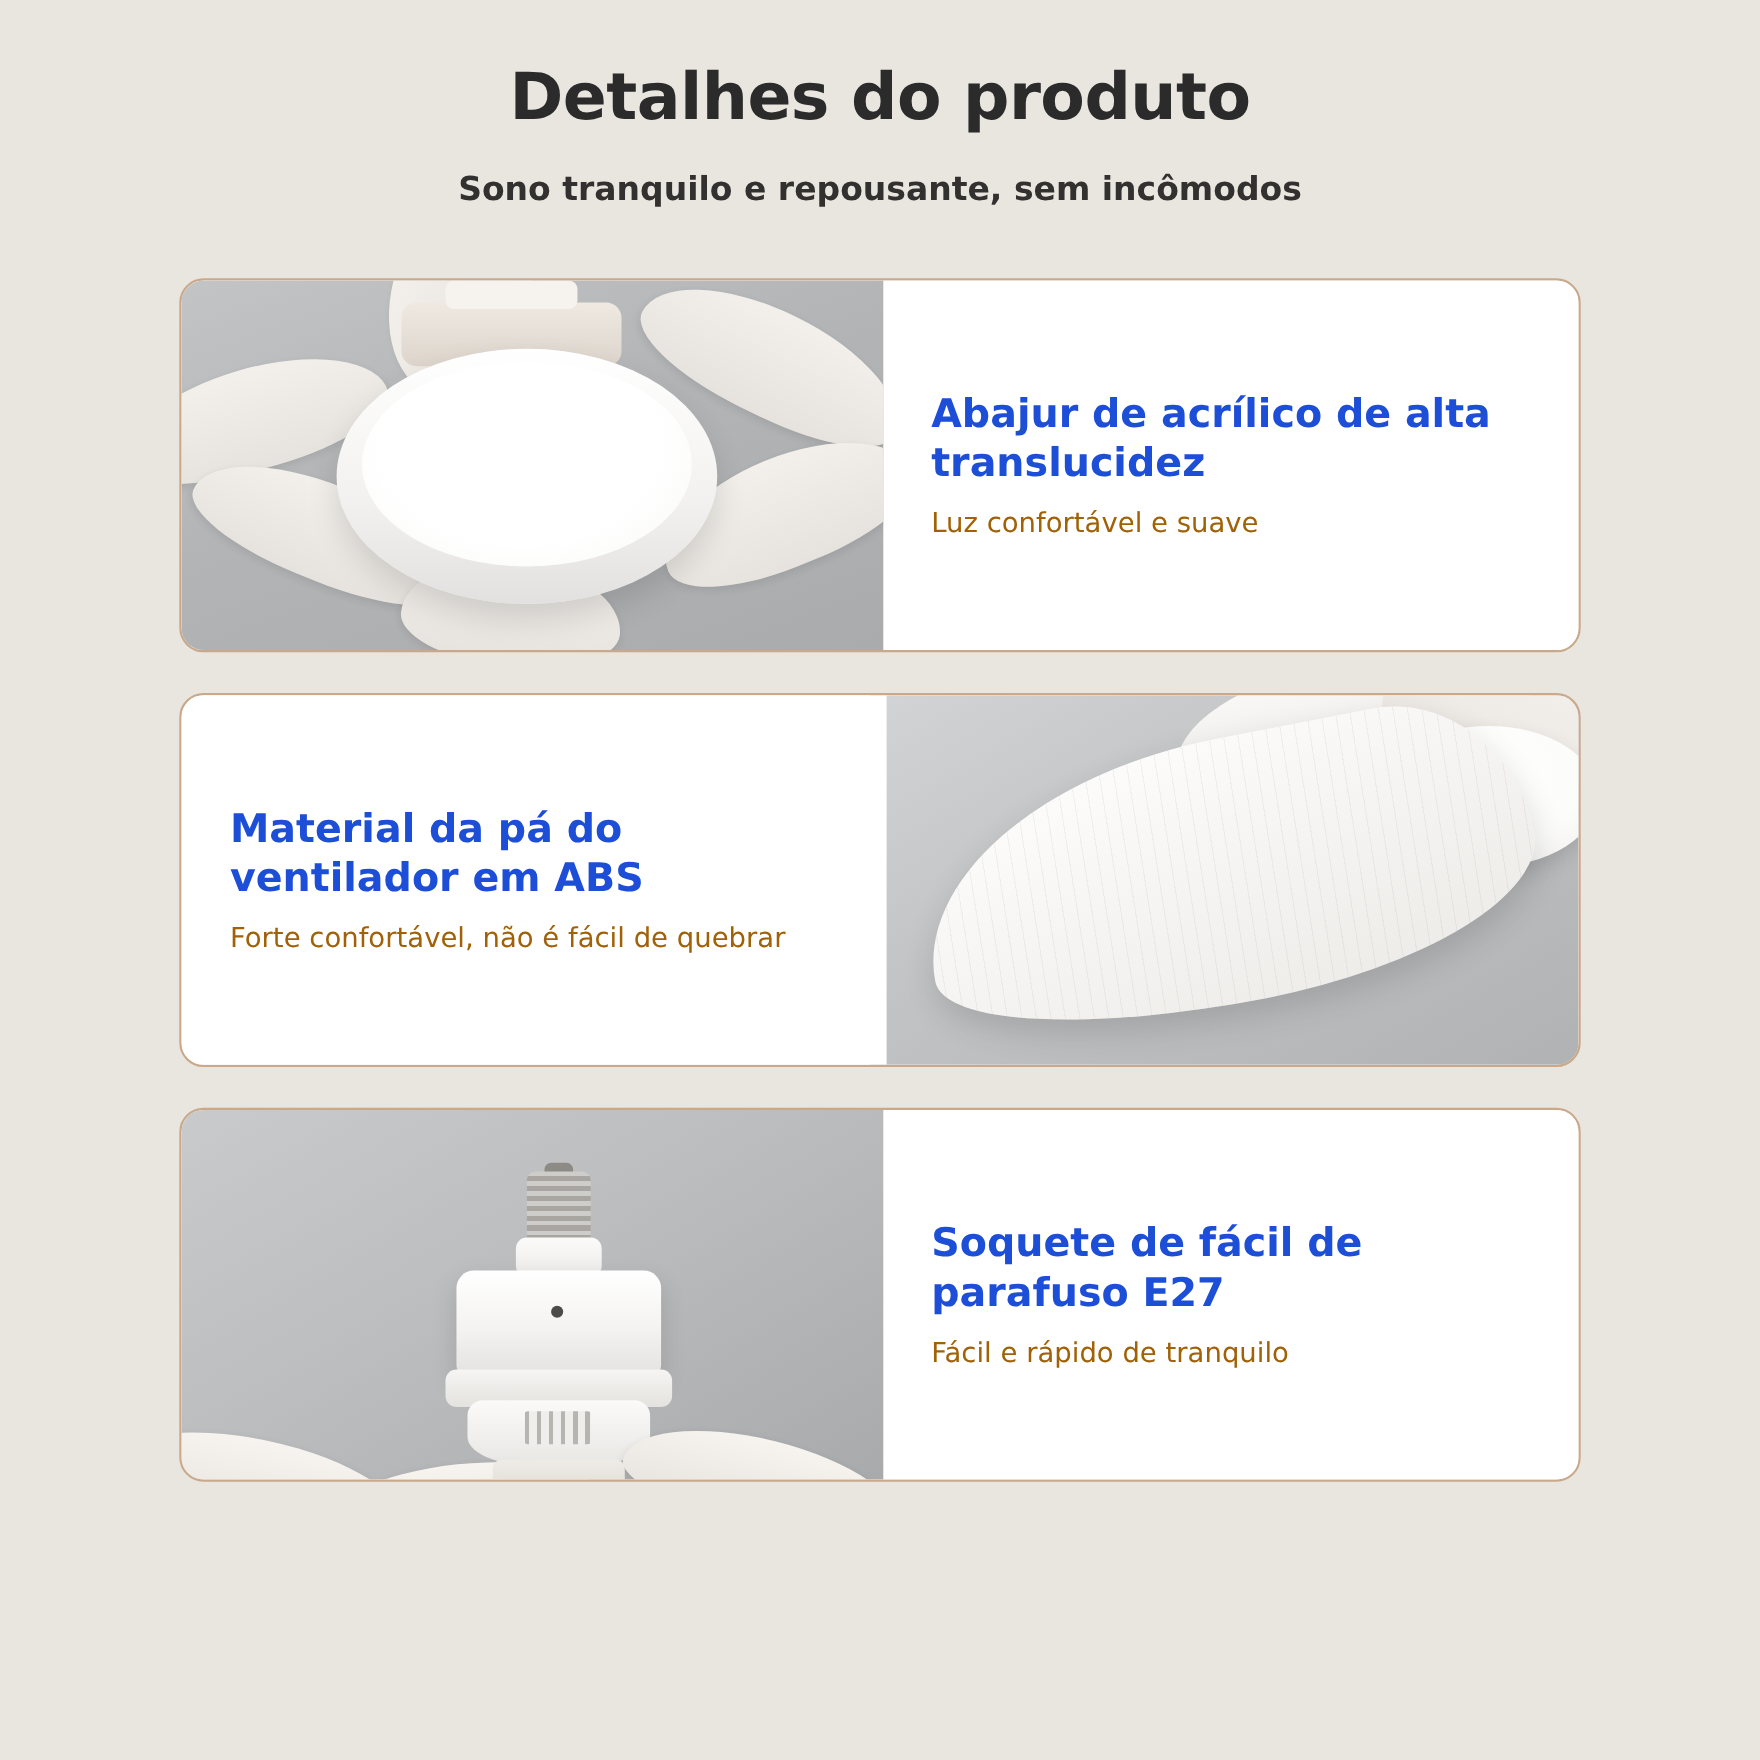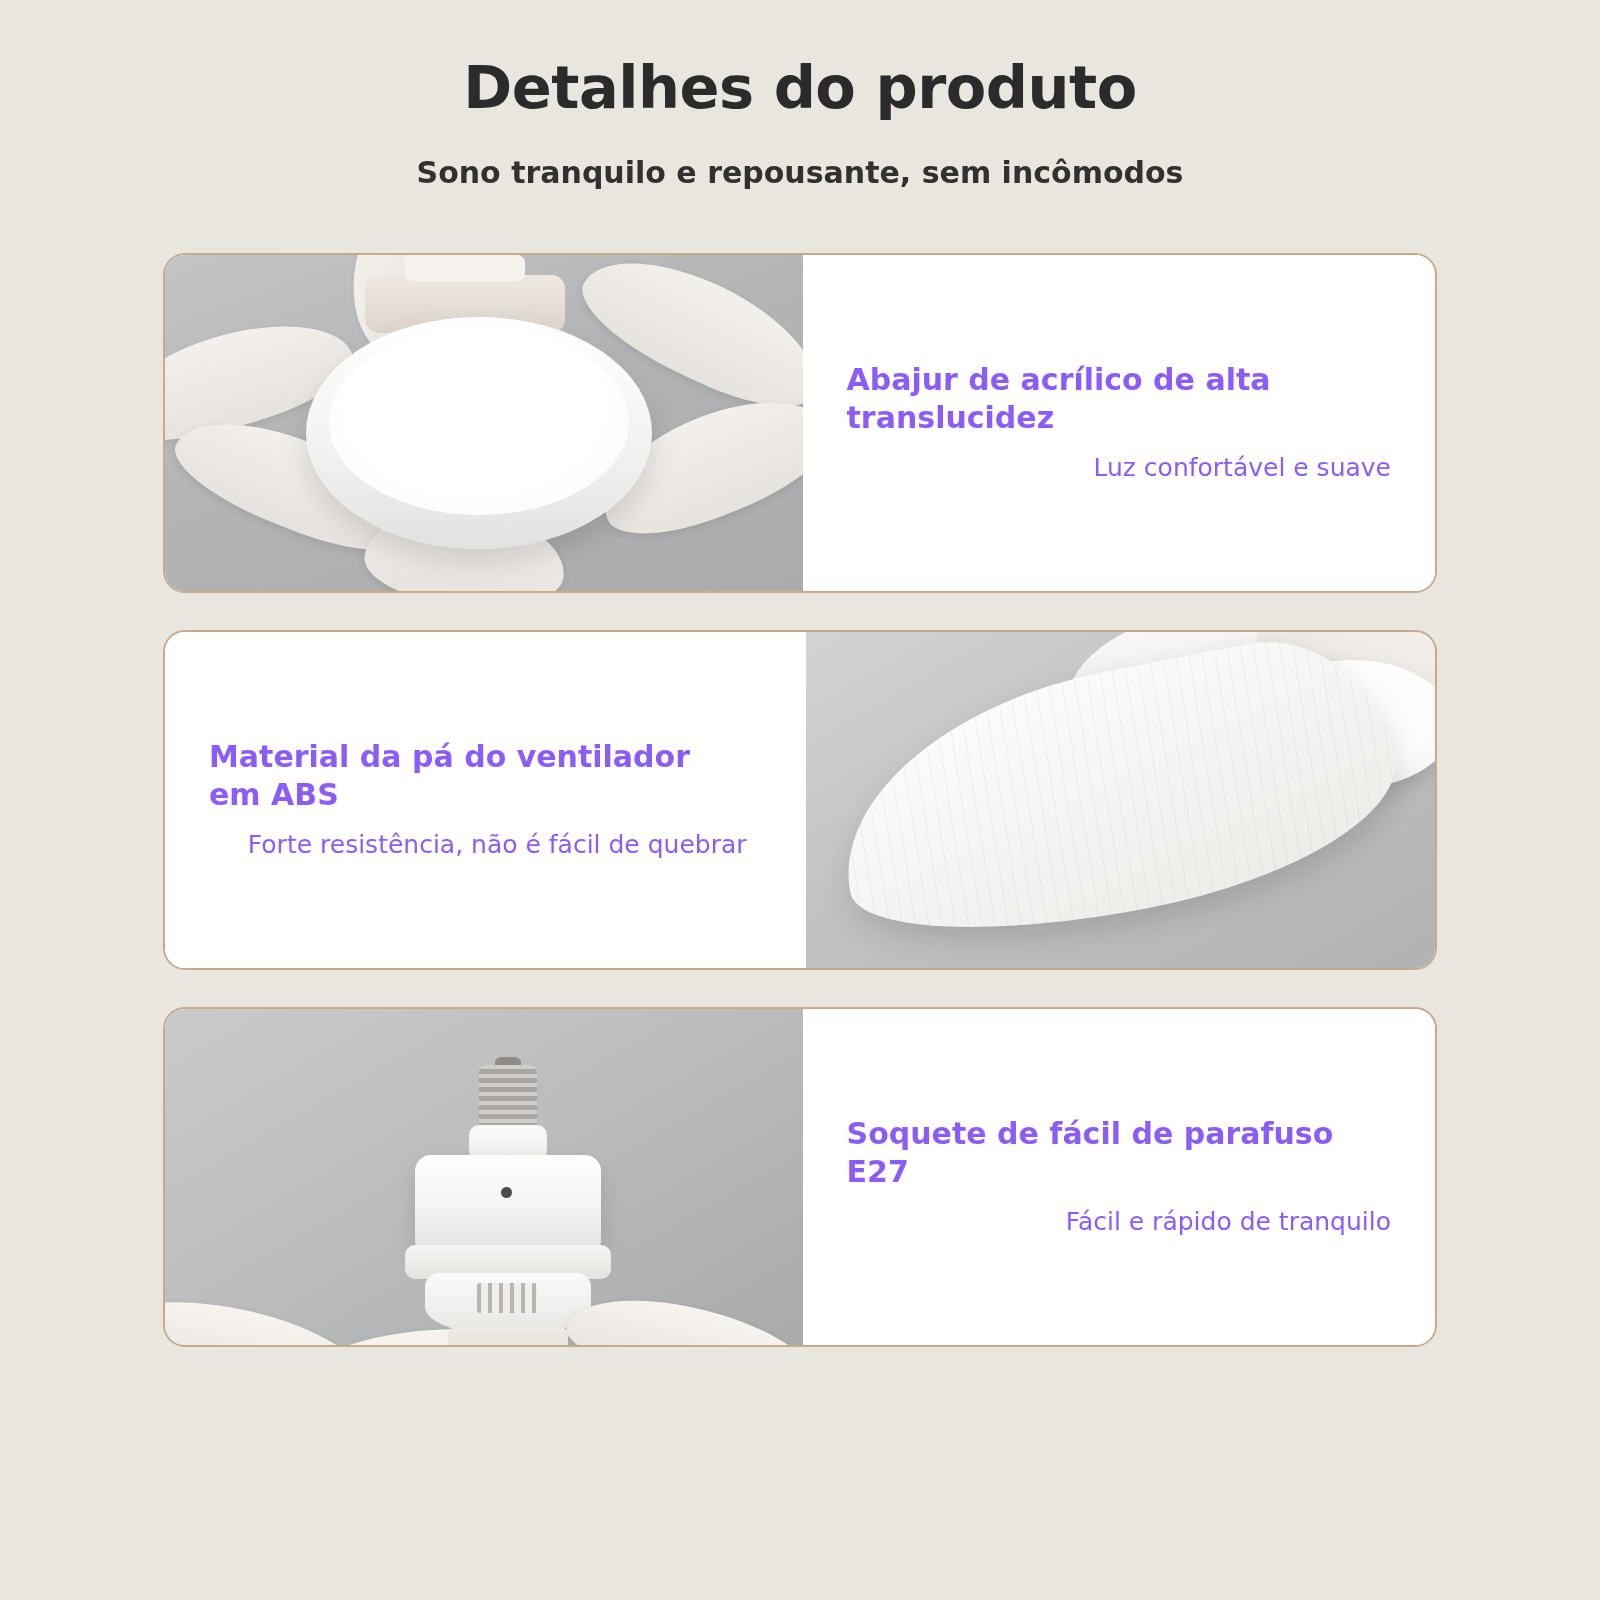--- a/index.html
+++ b/index.html
@@ -77,34 +77,33 @@
     width: 49.8%;
     height: 100%;
     background: #ffffff;
     display: flex;
     flex-direction: column;
     justify-content: center;
     padding: 0 44px;
   }
 
   .card-heading {
-    font-size: 30px;
+    font-size: 36px;
     font-weight: bold;
-    color: #8b5cf6;
+    color: #1d4ed8;
     margin: 0 0 16px 0;
     line-height: 1.25;
   }
 
   .card-sub {
     font-size: 25px;
     font-weight: 400;
-    color: #8b5cf6;
+    color: #a16207;
     margin: 0;
     line-height: 1.3;
-    text-align: right;
   }
 
   
   .photo1 {
     background: linear-gradient(160deg, #c3c4c6 0%, #b2b4b6 45%, #a9abad 100%);
   }
   .p1-blade {
     position: absolute;
     background: linear-gradient(180deg, #f3f0ec 0%, #e6e2dd 100%);
     border-radius: 50% 50% 46% 46% / 60% 60% 40% 40%;
@@ -320,21 +319,21 @@
 
     <div class="card reverse">
       <div class="card-photo photo2">
         <div class="p2-blade2"></div>
         <div class="p2-hub"></div>
         <div class="p2-lamp"></div>
         <div class="p2-blade"></div>
       </div>
       <div class="card-text">
         <h2 class="card-heading">Material da pá do ventilador em ABS</h2>
-        <p class="card-sub">Forte resistência, não é fácil de quebrar</p>
+        <p class="card-sub">Forte confortável, não é fácil de quebrar</p>
       </div>
     </div>
 
     <div class="card">
       <div class="card-photo photo3">
         <div class="p3-thread-tip"></div>
         <div class="p3-thread"></div>
         <div class="p3-neck"></div>
         <div class="p3-body"></div>
         <div class="p3-dot"></div>

